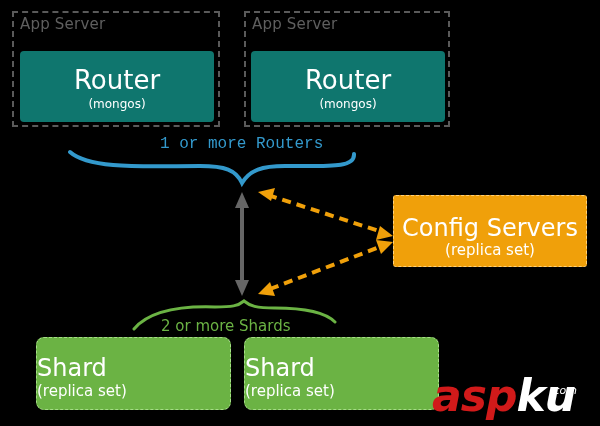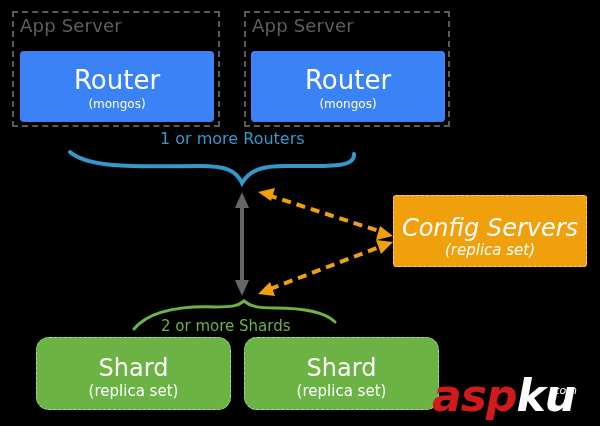--- a/index.html
+++ b/index.html
@@ -1,26 +1,26 @@
 <!DOCTYPE html>
 <html><head>
 <meta charset="utf-8">
 <style>
   html, body { margin:0; padding:0; background:#000; }
   body { width:600px; height:426px; position:relative; overflow:hidden; font-family:"DejaVu Sans", sans-serif; }
   .abs { position:absolute; }
   .appserver { border:2px dashed #5a5a5a; box-sizing:border-box; }
-  .appserver-label { position:absolute; left:6px; top:2px; color:#5f5f5f; font-size:18px; letter-spacing:0.2px; }
-  .router { background:#3b82f6; border-radius:4px; color:#fff; text-align:center; }
+  .appserver-label { position:absolute; left:6px; top:2px; color:#5f5f5f; font-size:15px; letter-spacing:0.2px; }
+  .router { background:#0f766e; border-radius:4px; color:#fff; text-align:center; }
   .router .t1 { font-size:26px; line-height:30px; margin-top:14px; }
   .router .t2 { font-size:12px; line-height:18px; }
   .config { background:#f0a00a; border:1px dashed #ffcf7a; box-sizing:border-box; border-radius:3px; color:#fff; text-align:center; }
   .config .t1 { font-size:24px; line-height:28px; margin-top:18px; }
   .config .t2 { font-size:15px; line-height:16px; }
-  .shard { background:#6bb344; border:1px dashed #a6dd88; box-sizing:border-box; border-radius:13px; color:#fff; text-align:center; }
+  .shard { background:#6bb344; border:1px dashed #a6dd88; box-sizing:border-box; border-radius:8px; color:#fff; }
   .shard .t1 { font-size:24px; line-height:28px; margin-top:16px; }
   .shard .t2 { font-size:15px; line-height:18px; }
   .brace-label-blue { color:#3399cc; font-size:16px; }
   .brace-label-green { color:#6bb344; font-size:15px; }
   svg.overlay { position:absolute; left:0; top:0; }
   .wm { position:absolute; left:432px; top:372px; width:168px; height:54px; }
   .wm-main { position:absolute; left:0; top:-2px; font-family:"DejaVu Sans", sans-serif; font-weight:bold; font-style:italic; font-size:44px; letter-spacing:-1px;text-align:center; }
   .wm-red { color:#d11a1a; }
   .wm-white { color:#fff; }
   .wm-com { position:absolute; left:118px; top:12px; color:#fff; font-style:italic; font-size:11px; }
@@ -38,21 +38,21 @@
 </div>
 
 <div class="abs appserver" style="left:244px; top:11px; width:206px; height:116px;">
   <span class="appserver-label">App Server</span>
   <div class="abs router" style="left:5px; top:38px; width:194px; height:71px;">
     <div class="t1">Router</div>
     <div class="t2">(mongos)</div>
   </div>
 </div>
 
-<div class="abs brace-label-blue" style="left:160px; top:129px;">1 or more Routers</div>
+<div class="abs brace-label-blue" style="left:160px; top:135px;font-family:Liberation Mono, monospace;">1 or more Routers</div>
 
 <svg class="overlay" width="600" height="426">
   <defs>
     <marker id="arrOrange" markerWidth="8" markerHeight="8" refX="4" refY="4" orient="auto-start-reverse" markerUnits="userSpaceOnUse">
       <path d="M0,0 L8,4 L0,8 z" fill="#f0a00a"></path>
     </marker>
   </defs>
 
   <path d="M70,152 C90,170 150,166 200,166 C225,166 236,170 242,183 C250,170 262,166 285,166 C330,166 355,168 354,154" stroke="#3399cc" stroke-width="4" fill="none" stroke-linecap="round"></path>
 
@@ -69,21 +69,21 @@
   </g>
   <g>
     <line x1="270" y1="289" x2="382" y2="246" stroke="#f0a00a" stroke-width="4" stroke-dasharray="9,6"></line>
     <path d="M258,294 L270,282 L275,296 z" fill="#f0a00a"></path>
     <path d="M393,242 L381,254 L376,240 z" fill="#f0a00a"></path>
   </g>
 
   <path d="M134,329 C150,310 185,306 215,307 C232,307 238,306 244,301 C250,306 256,308 275,308 C305,308 325,312 335,322" stroke="#6bb344" stroke-width="3" fill="none" stroke-linecap="round"></path>
 </svg>
 
-<div class="abs config" style="left:393px; top:195px; width:194px; height:72px;font-style:italic;">
+<div class="abs config" style="left:393px; top:195px; width:194px; height:72px;">
   <div class="t1">Config Servers</div>
   <div class="t2">(replica set)</div>
 </div>
 
 <div class="abs brace-label-green" style="left:161px; top:317px;">2 or more Shards</div>
 
 <div class="abs shard" style="left:36px; top:337px; width:195px; height:73px;">
   <div class="t1">Shard</div>
   <div class="t2">(replica set)</div>
 </div>

